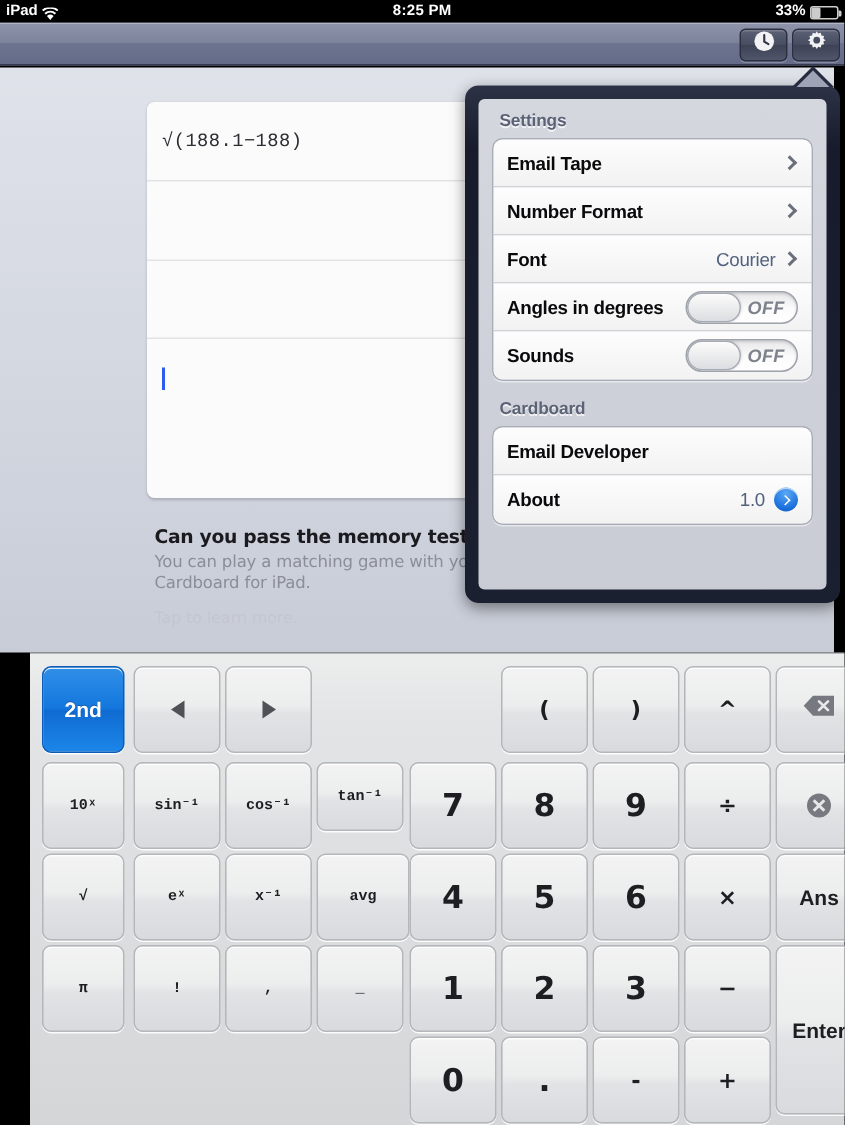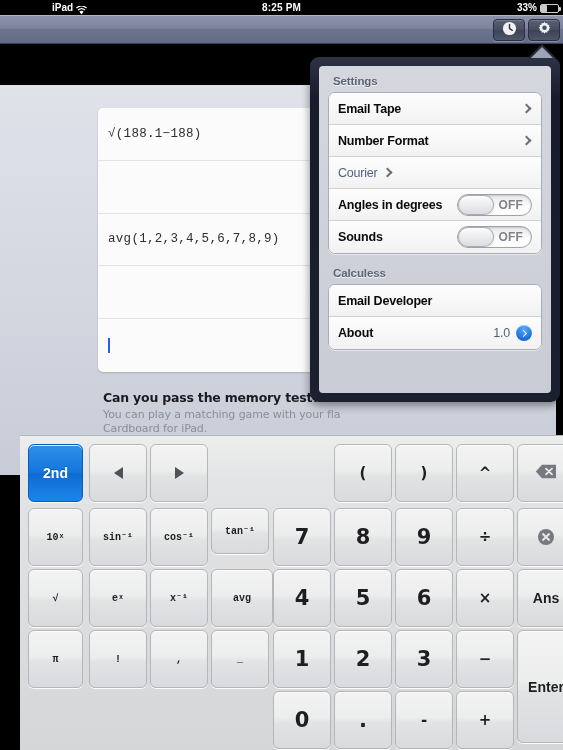--- a/index.html
+++ b/index.html
@@ -17,21 +17,21 @@
 
   
   #statusbar {
     position: absolute; left: 0; top: 0;
     width: 563px; height: 15px;
     background: #000;
     color: #fff;
     font-size: 10px;
     line-height: 15px;
   }
-  #statusbar .sb-left { position: absolute; left: 4px; top: 0; display: flex; align-items: center; gap: 3px; margin-left: 48px; }
+  #statusbar .sb-left { position: absolute; left: 4px; top: 0; display: flex; align-items: center; gap: 3px; }
   #statusbar .sb-mid { position: absolute; left: 0; right: 0; text-align: center; font-weight: bold; letter-spacing: .2px; }
   #statusbar .sb-right { position: absolute; right: 4px; top: 0; display: flex; align-items: center; gap: 3px; }
   .sb-carrier { font-weight: bold; font-size: 10px; }
   .wifi-ico { display:inline-block; width: 11px; height: 9px; position: relative; top: 1px; }
   .batt { display:inline-block; width: 19px; height: 9px; border: 1px solid #ccc; border-radius: 2px; position: relative; top:1px; }
   .batt:after { content:""; position:absolute; right:-3px; top:2px; width:2px; height:4px; background:#ccc; border-radius:0 1px 1px 0;}
   .batt i { display:block; height:100%; background:#ccc; border-radius:1px; }
   .sb-pct { font-size: 10px; font-weight: bold; }
 
   
@@ -54,21 +54,20 @@
   }
   #tb-clock { right: 38px; }
   #tb-gear  { right: 3px; }
 
   
   #main {
     position: absolute; left: 0; top: 45px;
     width: 556px; height: 390px;
     background: linear-gradient(to bottom, #dfe2e9 0%, #d3d7e0 55%, #c8ccd7 100%);
     overflow: hidden;
-    margin-top: 40px;
   }
 
   
   #tape {
     position: absolute; left: 98px; top: 23px;
     width: 330px; height: 264px;
     background: #fbfbfb;
     border-radius: 5px;
     box-shadow: 0 1px 2px rgba(0,0,0,.18);
     overflow: hidden;
@@ -199,20 +198,21 @@
     margin-left: -2px;
   }
   .toggle {
     width: 75px; height: 22px;
     border-radius: 11px;
     border: 1px solid #9ea2ab;
     background: linear-gradient(to bottom, #e8e8ea 0%, #fbfbfb 55%, #ffffff 100%);
     position: relative;
     box-shadow: inset 0 1px 2px rgba(0,0,0,.15);
     overflow: hidden;
+    font-style: italic;
   }
   .toggle .knob {
     position: absolute; left: 0; top: 0;
     width: 36px; height: 20px;
     border-radius: 10px;
     background: linear-gradient(to bottom, #fcfcfc 0%, #dcdde0 100%);
     border: 1px solid #a7abb4;
     box-shadow: 0 0 2px rgba(0,0,0,.2);
   }
   .toggle .tog-txt {
@@ -332,23 +332,20 @@
   <div id="main">
 
     <div id="tape">
       <div class="tape-row">
           <span>√(188.1−188)</span>
         </div>
       <div class="tape-row">
           <span></span>
         </div>
       <div class="tape-row">
-          <span>avg(1,2,3,4,5,6,7,8,9)</span>
-        </div>
-      <div class="tape-row">
           <span></span>
         </div>
       <div class="tape-row">
         <span></span>
           <span class="tape-caret"></span>
       </div>
     </div>
 
     <div id="ad">
       <div class="ad-title">Can you pass the memory test?</div>
@@ -372,20 +369,21 @@
             <span class="row-label">Email Tape</span>
             <span class="chev"></span>
           </div>
 
           <div class="row">
             <span class="row-label">Number Format</span>
             <span class="chev"></span>
           </div>
 
           <div class="row">
+            <span class="row-label">Font</span>
             <span class="row-value">Courier</span>
             <span class="chev"></span>
           </div>
 
           <div class="row">
             <span class="row-label">Angles in degrees</span>
             <span class="toggle">
               <span class="knob"></span>
               <span class="tog-txt">OFF</span>
             </span>
@@ -396,21 +394,21 @@
             <span class="toggle">
               <span class="knob"></span>
               <span class="tog-txt">OFF</span>
             </span>
           </div>
 
         </div>
 
         <div class="gap"></div>
 
-        <div class="sec-hdr">Calculess</div>
+        <div class="sec-hdr">Cardboard</div>
         <div class="group">
 
           <div class="row">
             <span class="row-label">Email Developer</span>
           </div>
 
           <div class="row">
             <span class="row-label">About</span>
             <span class="row-value">1.0</span>
             <span class="blue-disc"></span>

